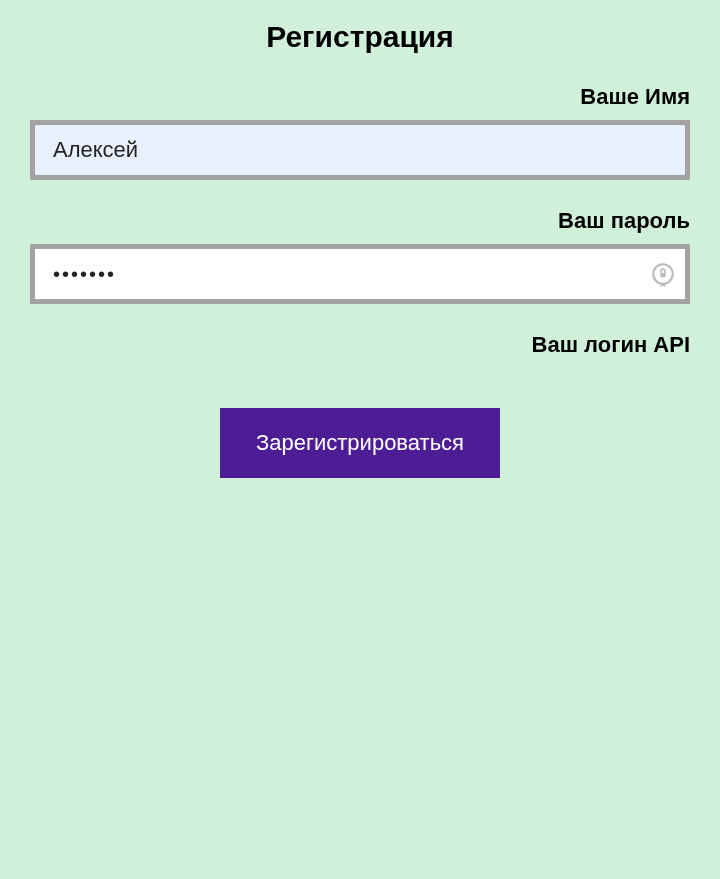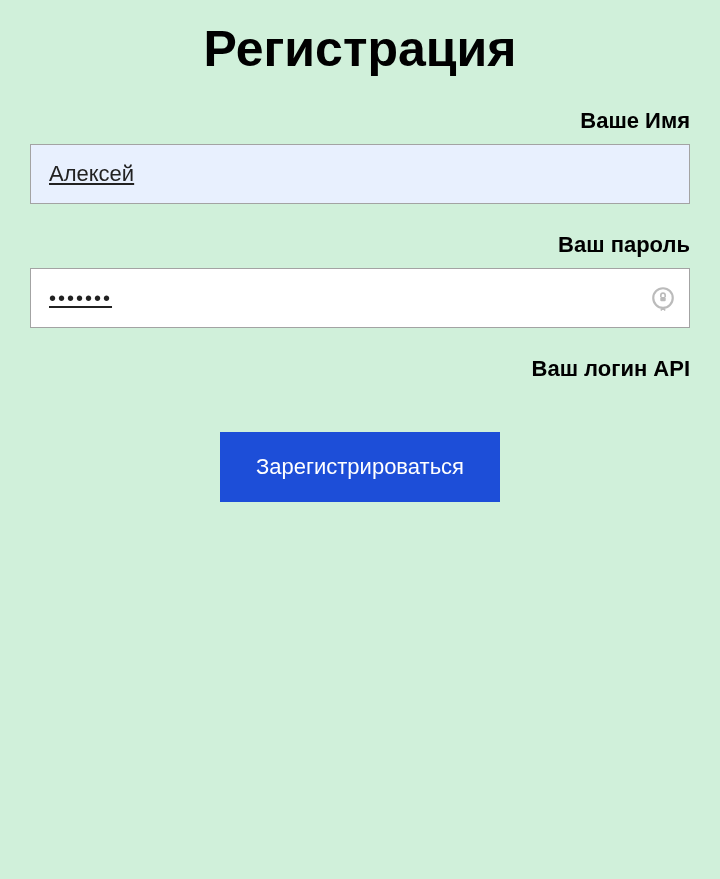--- a/index.html
+++ b/index.html
@@ -9,21 +9,21 @@
     }
     body {
       font-family: Arial, Helvetica, sans-serif;
       background-color: #d0f0da;
       width: 720px;
       height: 879px;
       padding: 20px 30px;
     }
     .page-title {
       text-align: center;
-      font-size: 50px;
+      font-size: 30px;
       font-weight: bold;
       color: #000;
       margin-bottom: 30px;
     }
     .form-group {
       margin-bottom: 28px;
     }
     .form-label {
       display: block;
       font-size: 22px;
@@ -32,23 +32,22 @@
       margin-bottom: 10px;
       text-align: right;
     }
     .form-input {
       width: 100%;
       height: 60px;
       padding: 0 18px;
       font-size: 22px;
       color: #222;
       background-color: #fff;
-      border: 1px solid #a3a3a3;
+      border: 5px solid #a3a3a3;
       outline: none;
-      text-decoration: underline;
     }
     .form-input.autofill {
       background-color: #e8f0fe;
     }
     .password-wrapper {
       position: relative;
     }
     .password-icon {
       position: absolute;
       right: 14px;
@@ -58,21 +57,21 @@
       height: 26px;
       color: #bbb;
       pointer-events: none;
     }
     .submit-wrapper {
       text-align: center;
       margin-top: 50px;
     }
     .submit-button {
       display: inline-block;
-      background-color: #1d4ed8;
+      background-color: #4c1d95;
       color: #fff;
       font-size: 22px;
       border: none;
       padding: 22px 36px;
       cursor: pointer;
     }
     input[type="password"] {
       letter-spacing: 2px;
       font-size: 20px;
     }

